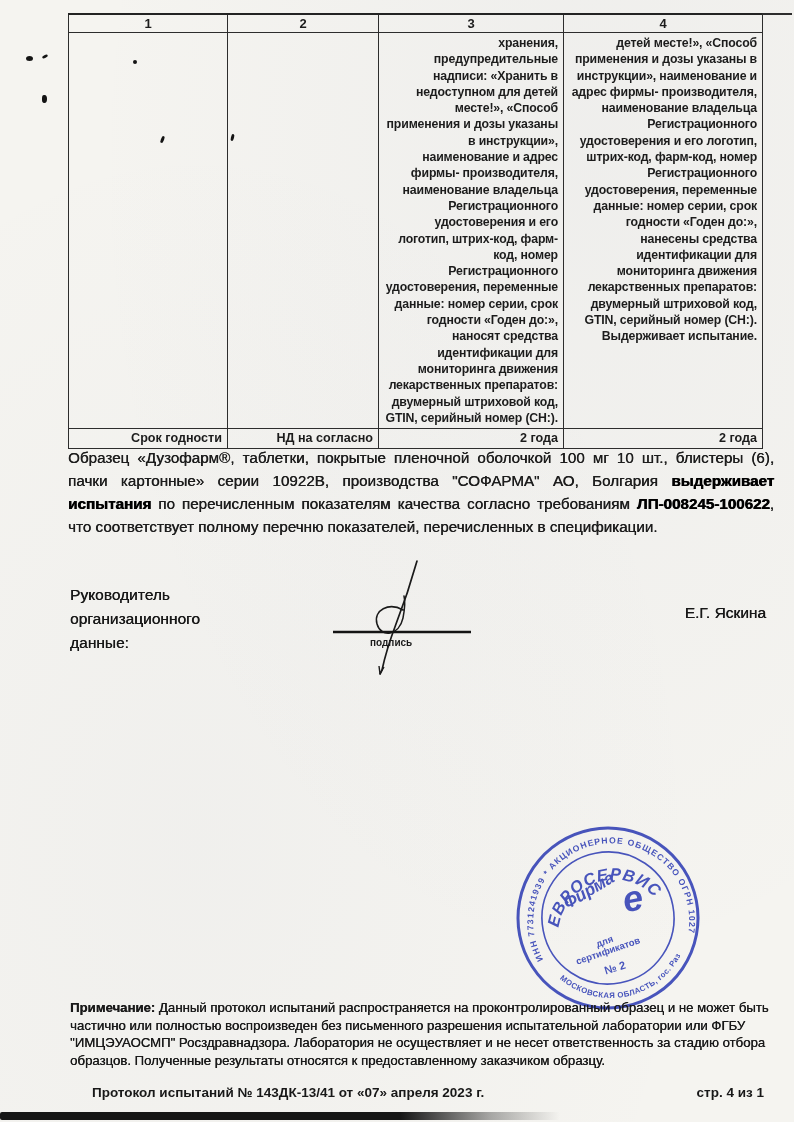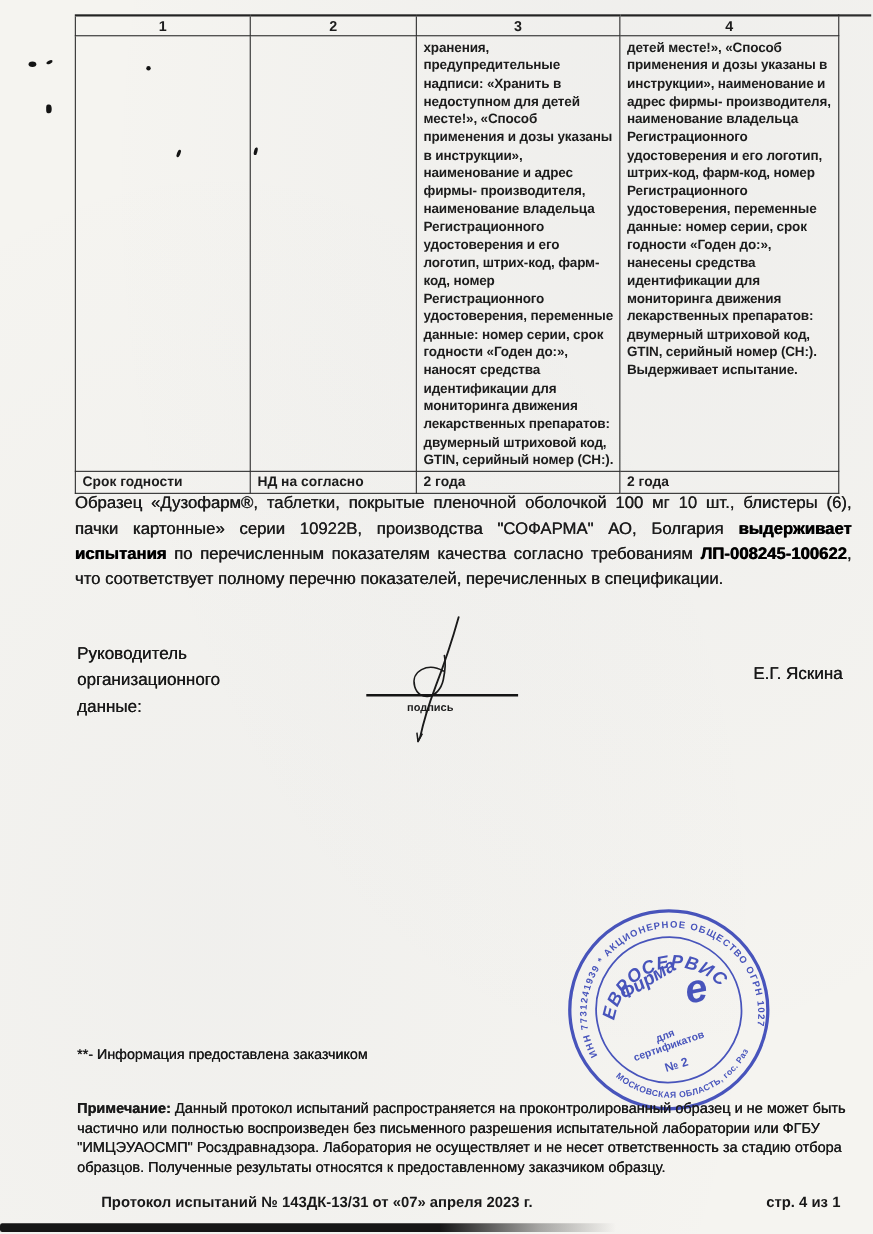--- a/index.html
+++ b/index.html
@@ -8,21 +8,21 @@
     font-family:"Liberation Sans","DejaVu Sans",sans-serif; color:#181818;
     background:
       radial-gradient(ellipse at 75% 15%, rgba(120,130,165,0.05), transparent 60%),
       radial-gradient(ellipse at 25% 75%, rgba(120,130,165,0.04), transparent 60%),
       #f5f4f0;
   }
 
   
   table.spec { position:absolute; left:68px; top:13px; width:694px;
     border-collapse:collapse; table-layout:fixed; }
-  .spec th, .spec td { border:1.4px solid #2d2d2d; color:#1c1c1c; }
+  .spec th, .spec td { border:1.4px solid #2d2d2d; color:#1c1c1c;text-align:right; }
   .spec thead th { border-top:2.6px solid #232323; height:17px; padding:0;
     font-size:13px; font-weight:700; text-align:center; line-height:17px; }
   .spec td { font-size:12.3px; line-height:16.3px; font-weight:700;
     padding:2px 5px 2px 6px; vertical-align:top; letter-spacing:-0.15px; }
   .spec .bodyrow td { height:388px; }
   .spec .footrow td { font-size:12.6px; height:15px; padding-top:1px; letter-spacing:0; }
   .top-stub { position:absolute; left:762px; top:13px; width:30px; height:2.4px;
     background:#2d2d2d; }
 
   
@@ -143,24 +143,23 @@
           <textPath href="#innerArc" startOffset="4">ЕВРОСЕРВИС</textPath>
         </text>
         <text x="118" y="98" font-size="36" font-weight="bold" font-style="italic">е</text>
         <text x="84" y="127" font-size="9.5" font-weight="bold" transform="rotate(-10 84 127)">для</text>
         <text x="61" y="140" font-size="9.5" font-weight="bold" transform="rotate(-8 61 140)">сертификатов</text>
         <text x="87" y="155" font-size="11" font-weight="bold" transform="rotate(-6 87 155)">№ 2</text>
       </g>
     </g>
   </svg>
 
-  <div class="footnote">**- Информация предоставлена заказчиком</div>
   <p class="note"><b>Примечание:</b><span> Данный протокол испытаний распространяется на проконтролированный образец и не может быть частично или полностью воспроизведен без письменного разрешения испытательной лаборатории или ФГБУ "ИМЦЭУАОСМП" Росздравнадзора. Лаборатория не осуществляет и не несет ответственность за стадию отбора образцов. Полученные результаты относятся к предоставленному заказчиком образцу.</span></p>
 
-  <div class="footer-left">Протокол испытаний № 143ДК-13/31 от «07» апреля 2023 г.</div>
+  <div class="footer-left">Протокол испытаний № 143ДК-13/41 от «07» апреля 2023 г.</div>
   <div class="footer-right">стр. 4 из 1</div>
 
   <div class="speck sp1"></div>
   <div class="speck sp2"></div>
   <div class="speck sp3"></div>
   <div class="speck sp4"></div>
   <div class="speck sp5"></div>
   <div class="speck sp6"></div>
   <div class="bottom-band"></div>
 

